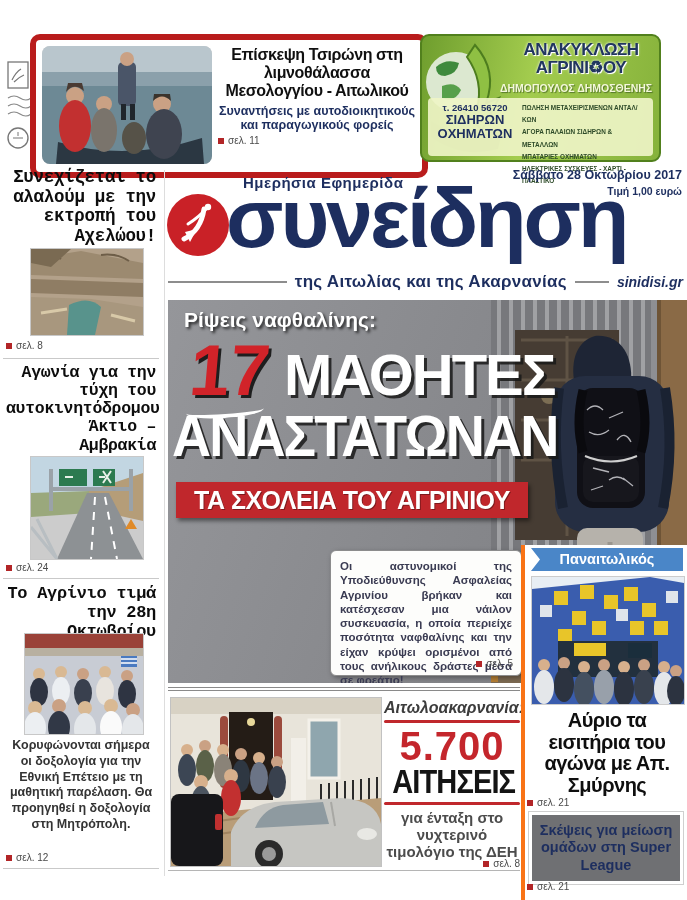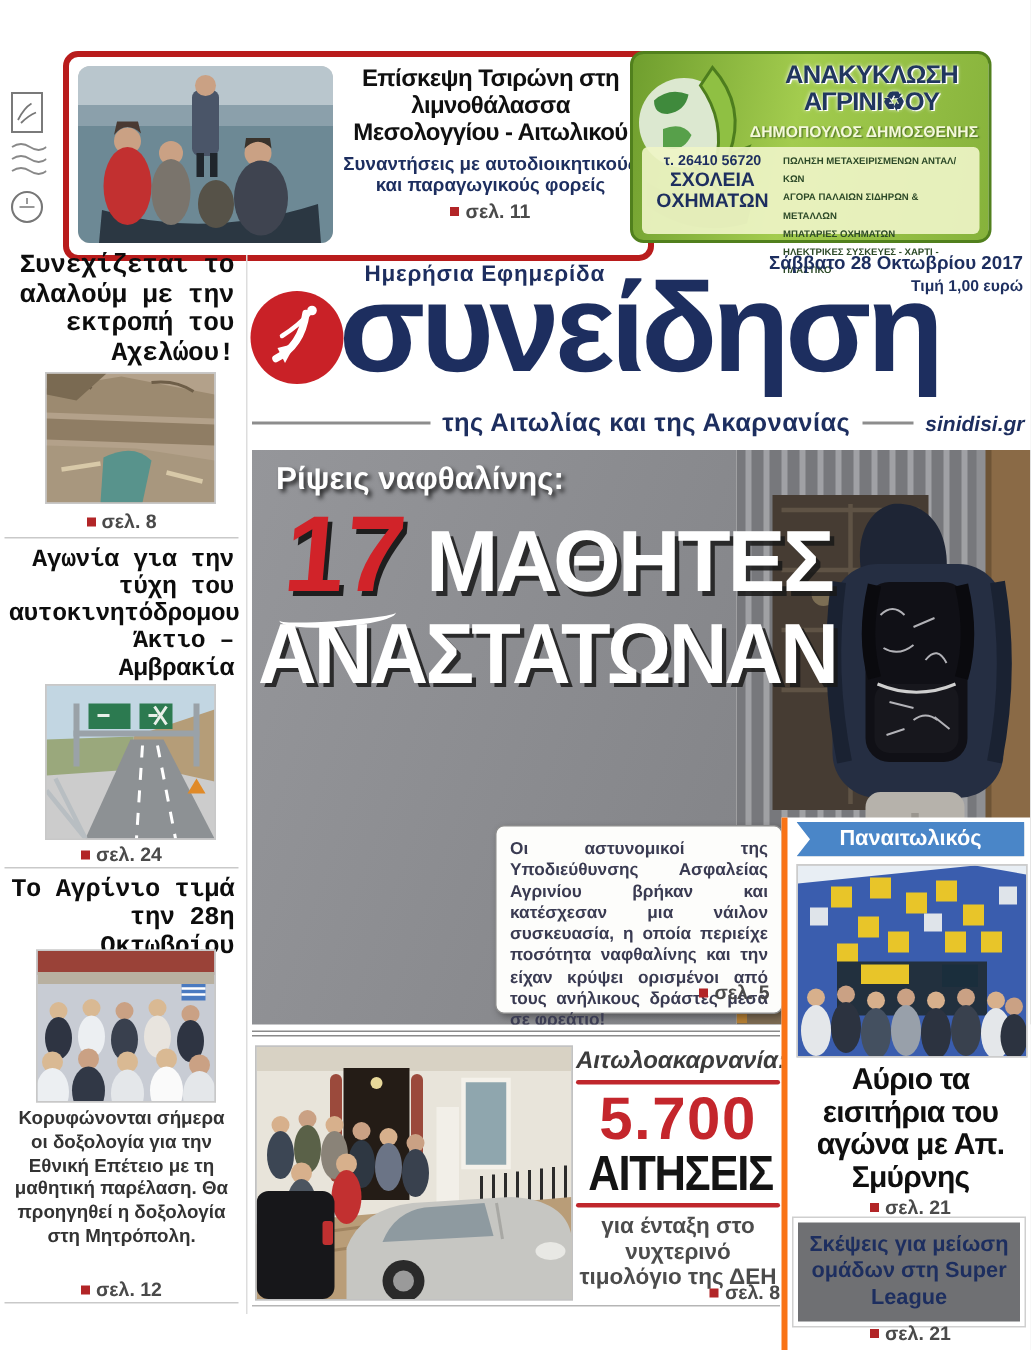--- a/index.html
+++ b/index.html
@@ -3,31 +3,31 @@
 <meta charset="utf-8">
 <style>
   html,body{margin:0;padding:0;background:#f2f2f2;}
   #page{position:relative;width:687px;height:900px;background:#ffffff;
         font-family:"Liberation Sans", sans-serif;overflow:hidden;margin:0 auto;}
   .abs{position:absolute;}
   .photo{overflow:hidden;background:#ccc;}
   .photo svg{display:block;}
 
   
-  .pgmark{display:flex;align-items:center;justify-content:center;gap:4px;
-          font-size:13px;font-weight:bold;color:#4a4a4a;}
+  .pgmark{display:flex;align-items:center;justify-content:flex-start;gap:4px;
+          font-size:10px;font-weight:normal;color:#4a4a4a;}
   .pgmark .sq{width:6px;height:6px;background:#b22527;display:inline-block;}
 
   .sep{border:none;border-top:1px solid #c9c9c9;margin:0;}
 
   
   #postal{left:5px;top:60px;}
 
   
-  #topbox{left:42px;top:34px;width:386px;height:132px;border:4px solid #b91c1c;border-radius:10px;}
+  #topbox{left:30px;top:34px;width:386px;height:132px;border:6px solid #b91c1c;border-radius:10px;}
   #topbox .photo{position:absolute;left:6px;top:6px;width:170px;height:118px;border-radius:8px;}
   #topbox-text{position:absolute;left:182px;top:6px;width:198px;text-align:center;}
   #topbox-headline{font-size:16px;line-height:1.12;font-weight:800;color:#101010;letter-spacing:-0.4px;}
   #topbox-subhead{margin-top:4px;font-size:12.5px;font-weight:700;color:#1d2e5f;line-height:1.15;}
   #topbox-text .pgmark{margin-top:3px;}
 
   
   #adbox{left:420px;top:34px;width:241px;height:128px;border-radius:9px;border:2px solid #51801d;
          background:linear-gradient(100deg,#6f9e2e,#a3cc4e 45%,#86b23b);box-sizing:border-box;}
   #ad-globe{position:absolute;left:1px;top:1px;}
@@ -196,21 +196,21 @@
       </svg>
     </div>
     <div id="ad-title">
       <div>ΑΝΑΚΥΚΛΩΣΗ</div>
       <div>ΑΓΡΙΝΙ♻ΟΥ</div>
     </div>
     <div id="ad-owner">ΔΗΜΟΠΟΥΛΟΣ ΔΗΜΟΣΘΕΝΗΣ</div>
     <div id="ad-strip">
       <div class="cell-left">
         <div id="ad-phone">τ. 26410 56720</div>
-        <div id="ad-service1">ΣΧΟΛΕΙΑ</div>
+        <div id="ad-service1">ΣΙΔΗΡΩΝ</div>
         <div id="ad-service2">ΟΧΗΜΑΤΩΝ</div>
       </div>
       <div id="ad-items">
         <div>ΠΩΛΗΣΗ ΜΕΤΑΧΕΙΡΙΣΜΕΝΩΝ ΑΝΤΑΛ/ΚΩΝ</div>
         <div>ΑΓΟΡΑ ΠΑΛΑΙΩΝ ΣΙΔΗΡΩΝ &amp; ΜΕΤΑΛΛΩΝ</div>
         <div>ΜΠΑΤΑΡΙΕΣ ΟΧΗΜΑΤΩΝ</div>
         <div>ΗΛΕΚΤΡΙΚΕΣ ΣΥΣΚΕΥΕΣ - ΧΑΡΤΙ - ΠΛΑΣΤΙΚΟ</div>
       </div>
     </div>
   </div>
@@ -377,20 +377,21 @@
           <rect x="28" y="200" width="66" height="126" rx="10" fill="#b6b2ab"></rect>
           <line x1="61" y1="214" x2="61" y2="326" stroke="#9a968f" stroke-width="5"></line>
         </g>
       </svg>
     </div>
     <div id="ms-kicker">Ρίψεις ναφθαλίνης:</div>
     <div id="ms-num">17</div>
     <div id="ms-swoosh"></div>
     <div id="ms-word1">ΜΑΘΗΤΕΣ</div>
     <div id="ms-line2">ΑΝΑΣΤΑΤΩΝΑΝ</div>
+    <div id="ms-banner">ΤΑ ΣΧΟΛΕΙΑ ΤΟΥ ΑΓΡΙΝΙΟΥ</div>
     <div id="ms-excerpt">
       <span>Οι αστυνομικοί της Υποδιεύθυνσης Ασφαλείας Αγρινίου βρήκαν και κατέσχεσαν μια νάιλον συσκευασία, η οποία περιείχε ποσότητα ναφθαλίνης και την είχαν κρύψει ορισμένοι από τους ανήλικους δράστες μέσα σε φρεάτιο!</span>
       <div class="pgmark">
         <span class="sq"></span>
         <span>σελ. 5</span>
       </div>
     </div>
   </div>
 
   <div class="abs" id="dblline"></div>

